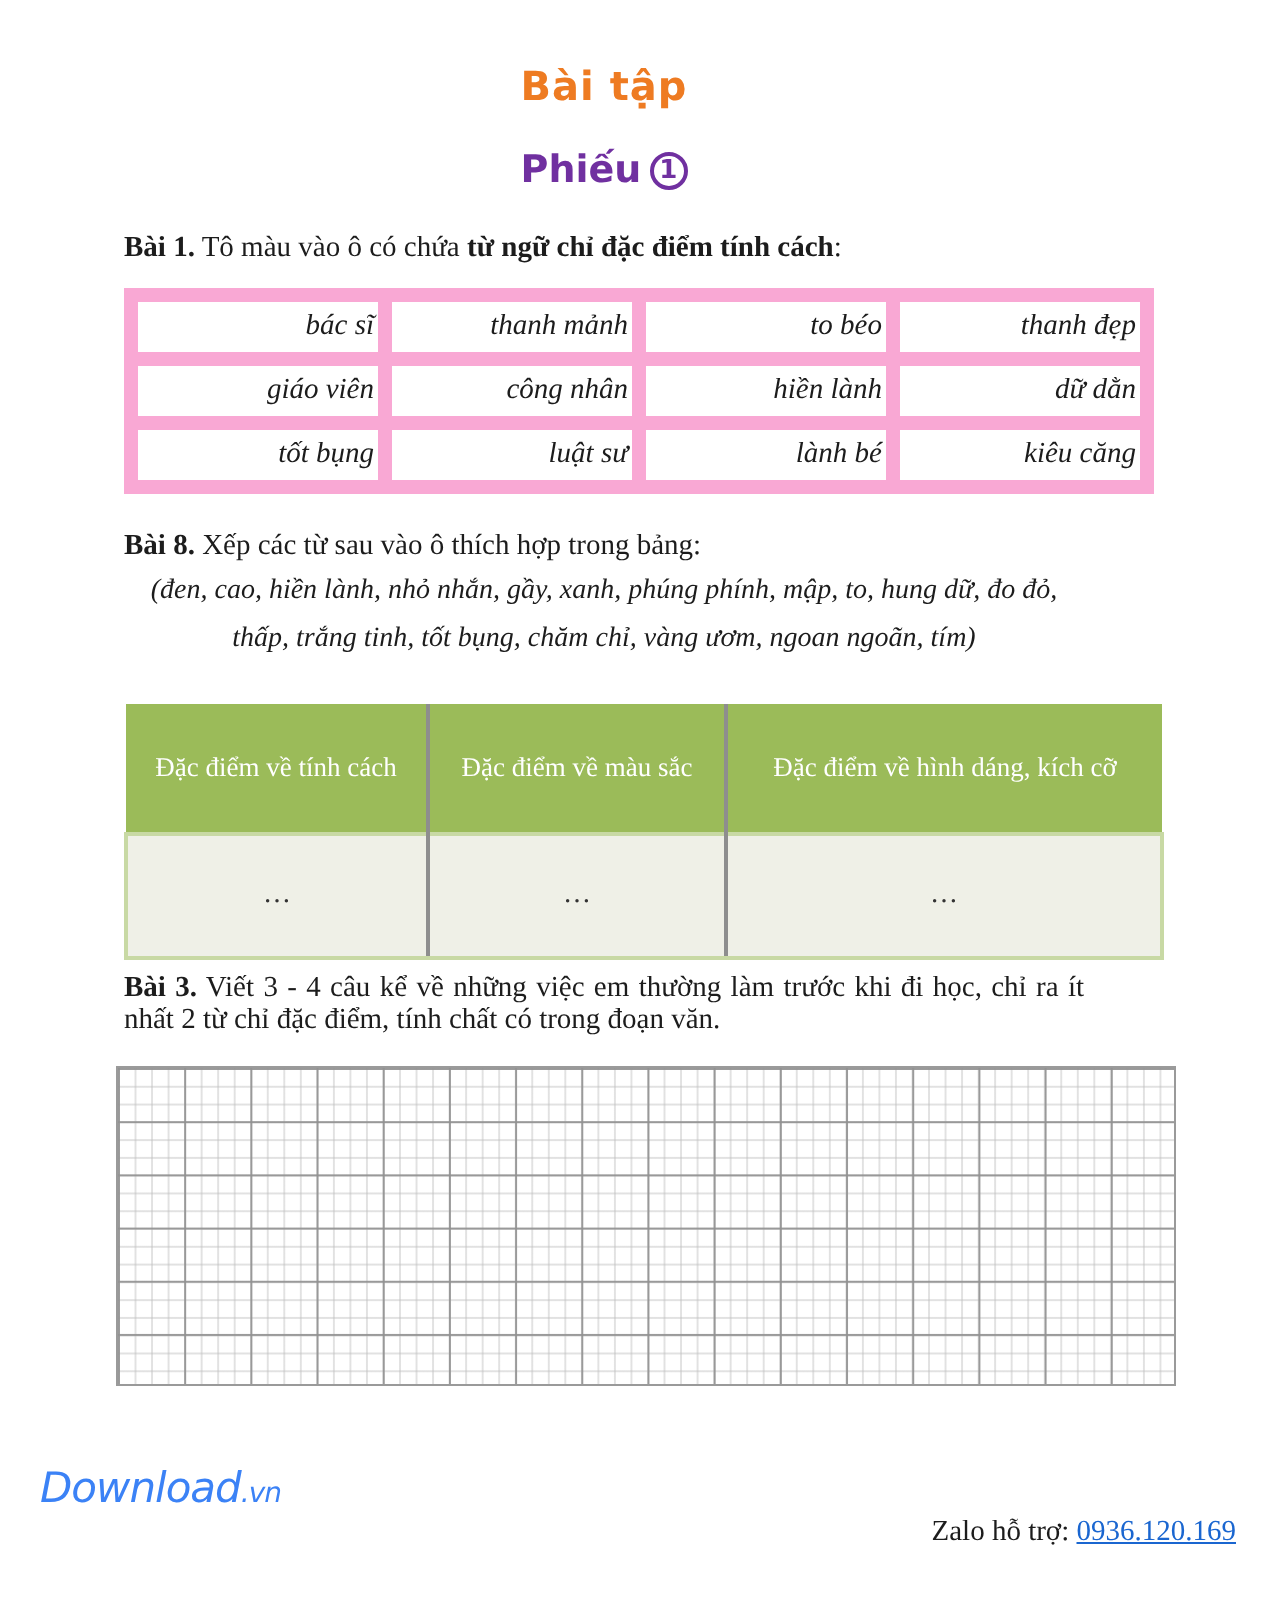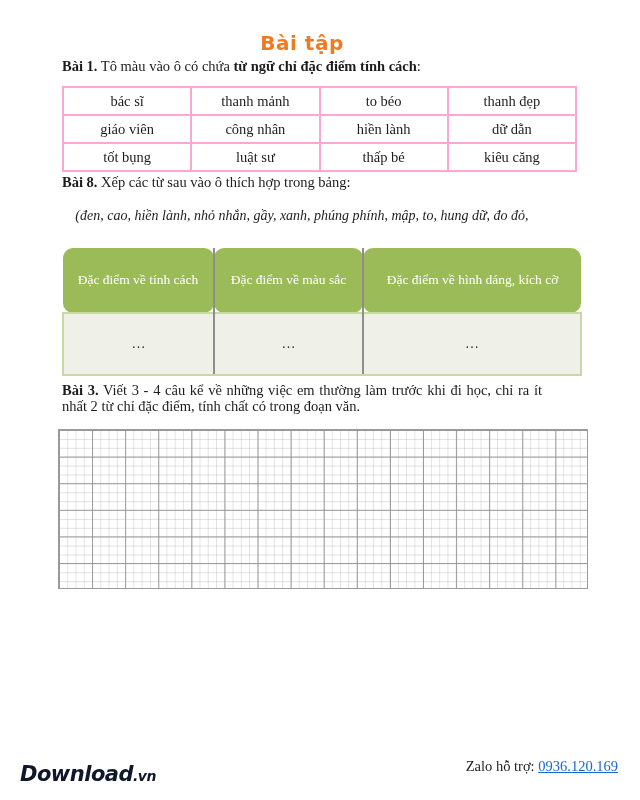--- a/index.html
+++ b/index.html
@@ -33,60 +33,60 @@
     display:inline-block;
     width:19px; height:19px;
     border:2px solid #7030a0;
     border-radius:50%;
     font-size:13px; line-height:15px;
     text-align:center;
     vertical-align:2px;
     margin-left:4px;
   }
 
-  .para { font-size:14.5px; line-height:20px; }
+  .para { font-size:14.5px; line-height:20px; margin-top:16px; }
   .para b { font-weight:bold; }
   .para.ex3 { line-height:16px; margin-top:6px; text-align:justify; }
 
   table.t1 {
     width:515px;
     margin-top:10px;
     border-collapse:collapse;
     table-layout:fixed;
   }
   table.t1 td {
-    border:2px solid #f9a8d4;
-    text-align:center;
+    border:7px solid #f9a8d4;
+    text-align:right;
     font-size:14.5px;
     padding:4px 2px;
     height:28px;
+    font-style:italic;
   }
 
   .word-list {
-    margin-top:12px;
+    margin-top:1px;
     text-align:center;
     font-style:italic;
     font-size:14px;
     line-height:24px;
   }
 
   table.t2 {
     width:518px;
     margin-top:20px;
     border-collapse:collapse;
     table-layout:fixed;
   }
   table.t2 th {
     background:#9bbb59;
     color:#ffffff;
     font-weight:normal;
     font-size:13.5px;
     padding:24px 3px;
     text-align:center;
-    border-radius:10px;
   }
   table.t2 th + th, table.t2 td + td { border-left:2px solid #8e8e8e; }
   table.t2 td {
     background:#eff0e7;
     text-align:center;
     font-size:14px;
     color:#333;
     padding:22px 3px;
     border-top:2px solid #c8d9a4;
     border-bottom:2px solid #c8d9a4;
@@ -101,26 +101,26 @@
     background-image:
       linear-gradient(to right,  rgba(145,145,145,.9) 1px, transparent 1px),
       linear-gradient(to bottom, rgba(145,145,145,.9) 1px, transparent 1px),
       linear-gradient(to right,  rgba(190,190,190,.45) 1px, transparent 1px),
       linear-gradient(to bottom, rgba(190,190,190,.45) 1px, transparent 1px);
     background-size: 33.1px 100%, 100% 26.6px, 8.28px 100%, 100% 8.9px;
   }
 
   .footer-logo {
     position:absolute;
-    left:20px; top:762px;
+    left:20px; top:732px;
     font-family:"DejaVu Sans", sans-serif;
-    font-weight:bold;
+    font-weight:normal;
     font-style:italic;
     font-size:21px;
-    color:#0f172a;
+    color:#3b82f6;
     letter-spacing:-0.5px;
   }
   .footer-logo .vn { font-size:14px; }
   .footer-support {
     position:absolute;
     right:22px; top:758px;
     font-size:14.5px;
     text-align:right;
   }
   .footer-support a {
@@ -128,50 +128,54 @@
     text-decoration:underline;
   }
 </style>
 </head>
 <body>
 
 <div class="page">
 
   <div class="doc-title">Bài tập</div>
 
+  <div class="doc-subtitle">
+    <span>Phiếu</span><span class="circle-badge">1</span>
+  </div>
 
   <p class="para"><b>Bài 1.</b><span> Tô màu vào ô có chứa </span><b>từ ngữ chỉ đặc điểm tính cách</b><span>:</span></p>
 
   <table class="t1">
     <tbody>
       <tr>
         <td>bác sĩ</td>
         <td>thanh mảnh</td>
         <td>to béo</td>
         <td>thanh đẹp</td>
       </tr>
       <tr>
         <td>giáo viên</td>
         <td>công nhân</td>
         <td>hiền lành</td>
         <td>dữ dằn</td>
       </tr>
       <tr>
         <td>tốt bụng</td>
         <td>luật sư</td>
-        <td>thấp bé</td>
+        <td>lành bé</td>
         <td>kiêu căng</td>
       </tr>
     </tbody>
   </table>
 
   <p class="para"><b>Bài 8.</b><span> Xếp các từ sau vào ô thích hợp trong bảng:</span></p>
 
   <div class="word-list">
     <div>(đen, cao, hiền lành, nhỏ nhắn, gầy, xanh, phúng phính, mập, to, hung dữ, đo đỏ,</div>
+    <div>thấp, trắng tinh, tốt bụng, chăm chỉ, vàng ươm, ngoan ngoãn, tím)</div>
   </div>
 
   <table class="t2">
     <colgroup>
         <col style="width:151px">
         <col style="width:149px">
         <col style="width:218px">
       </colgroup>
     <thead>
       <tr>

